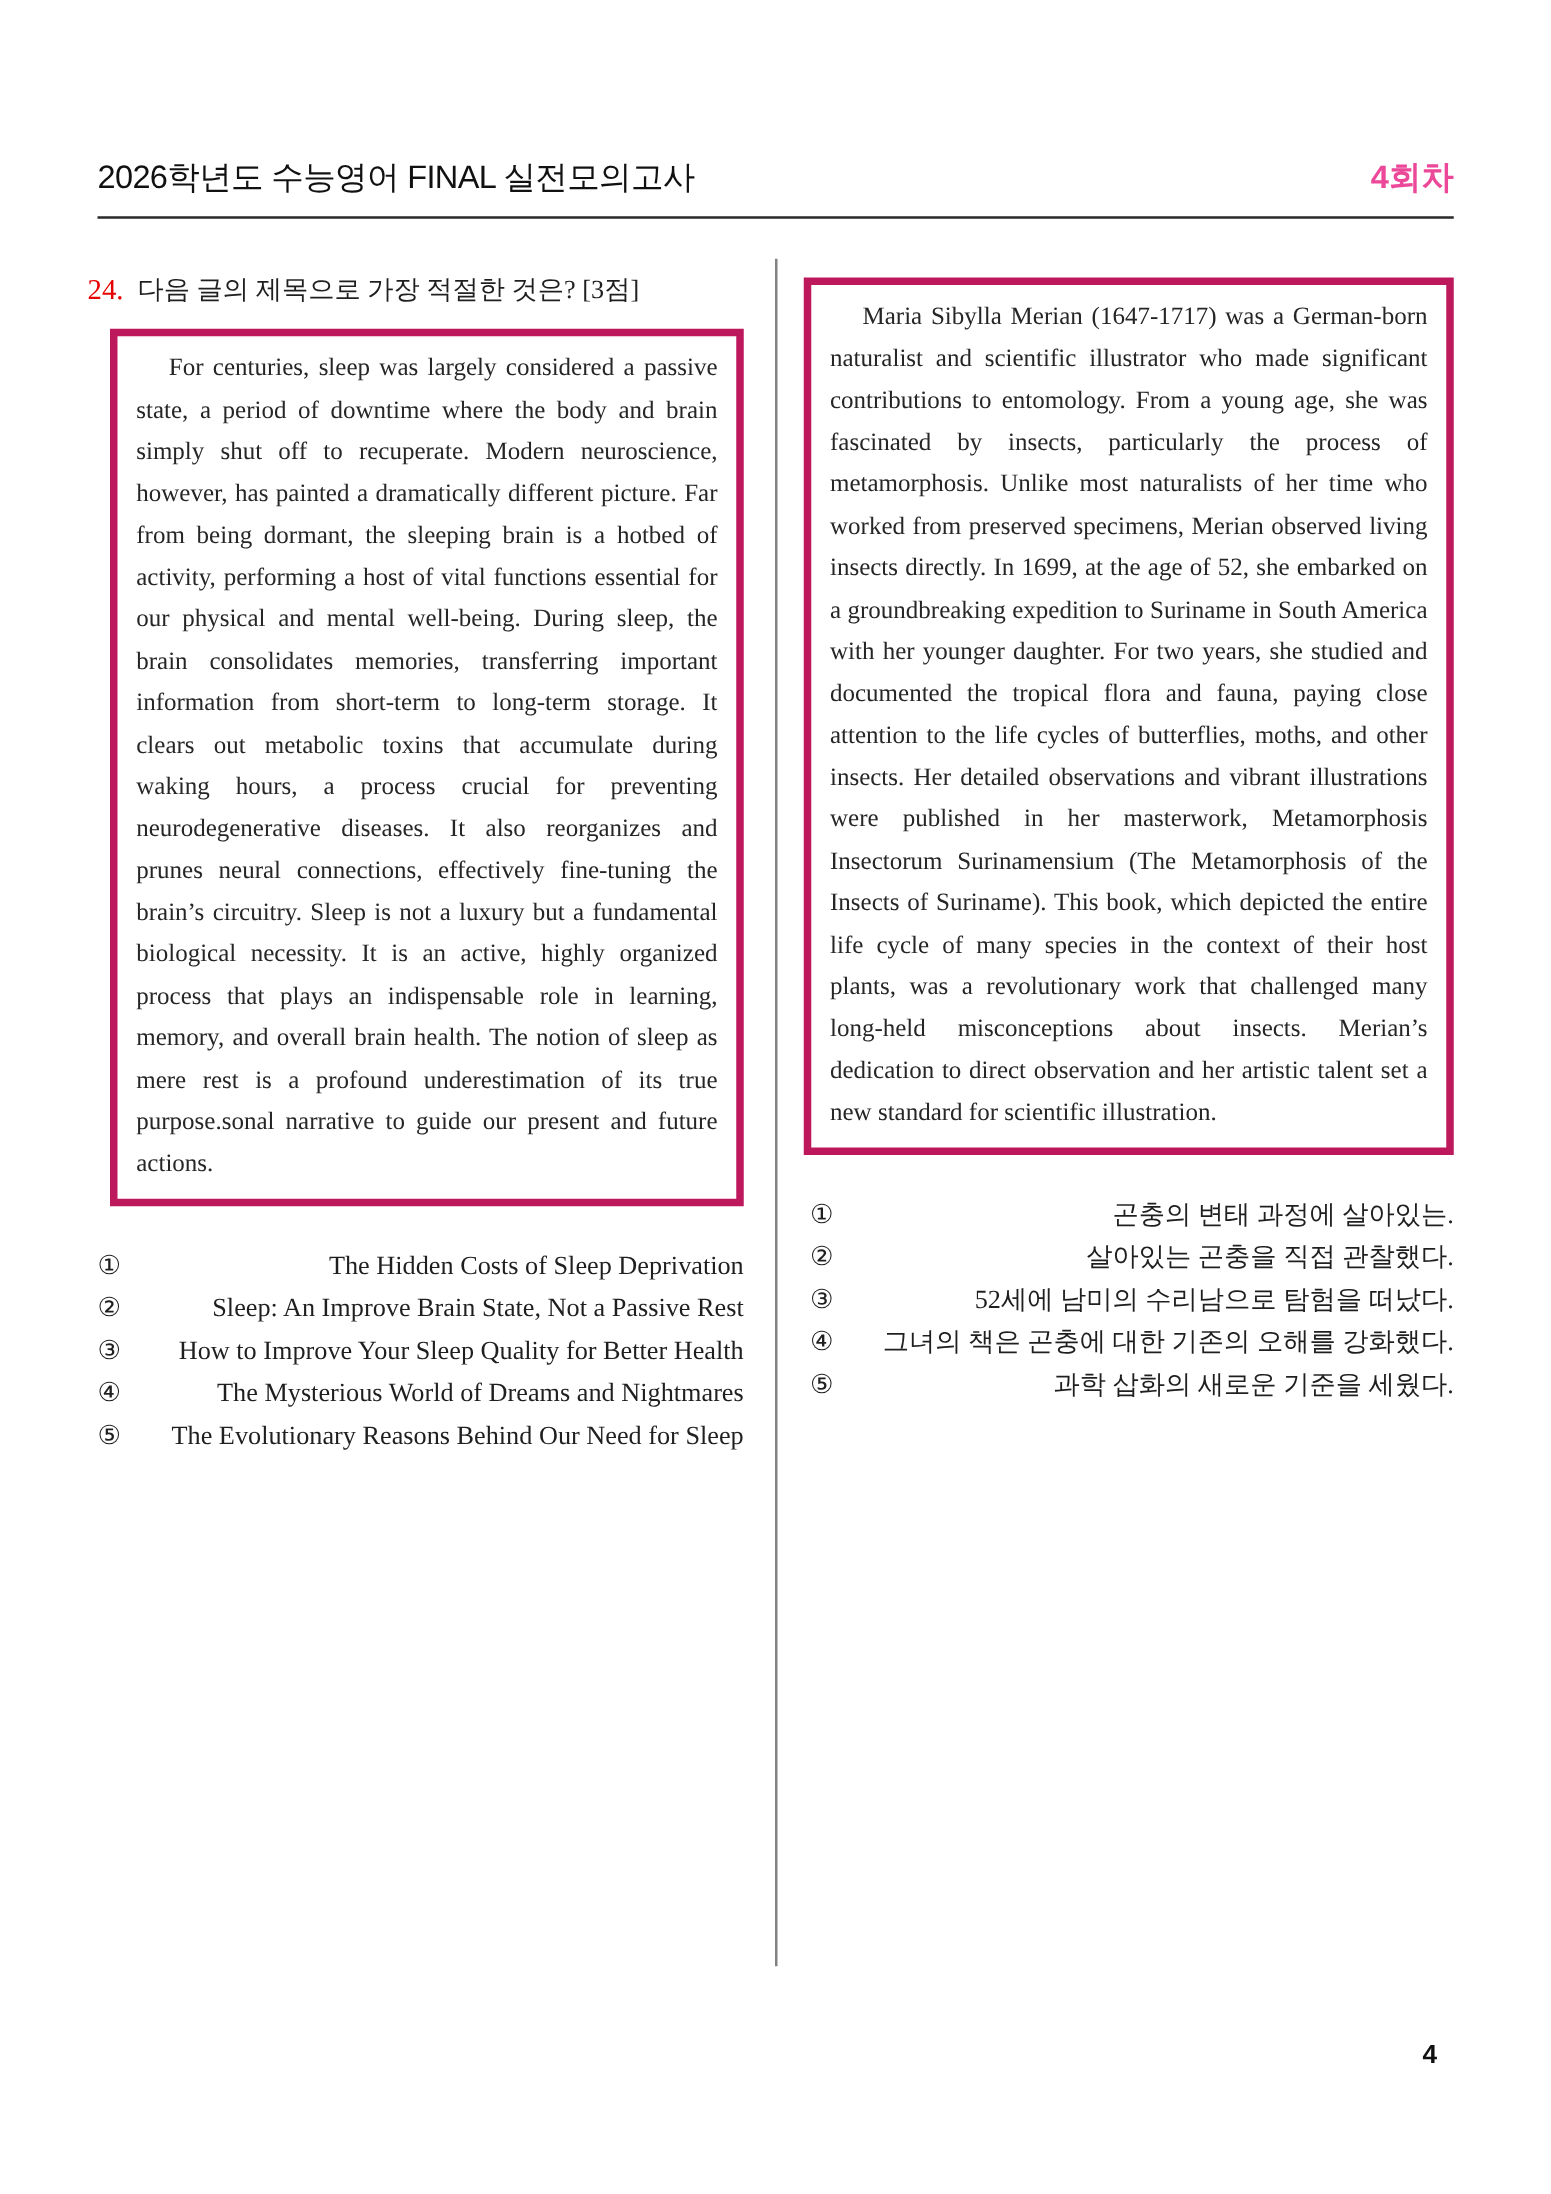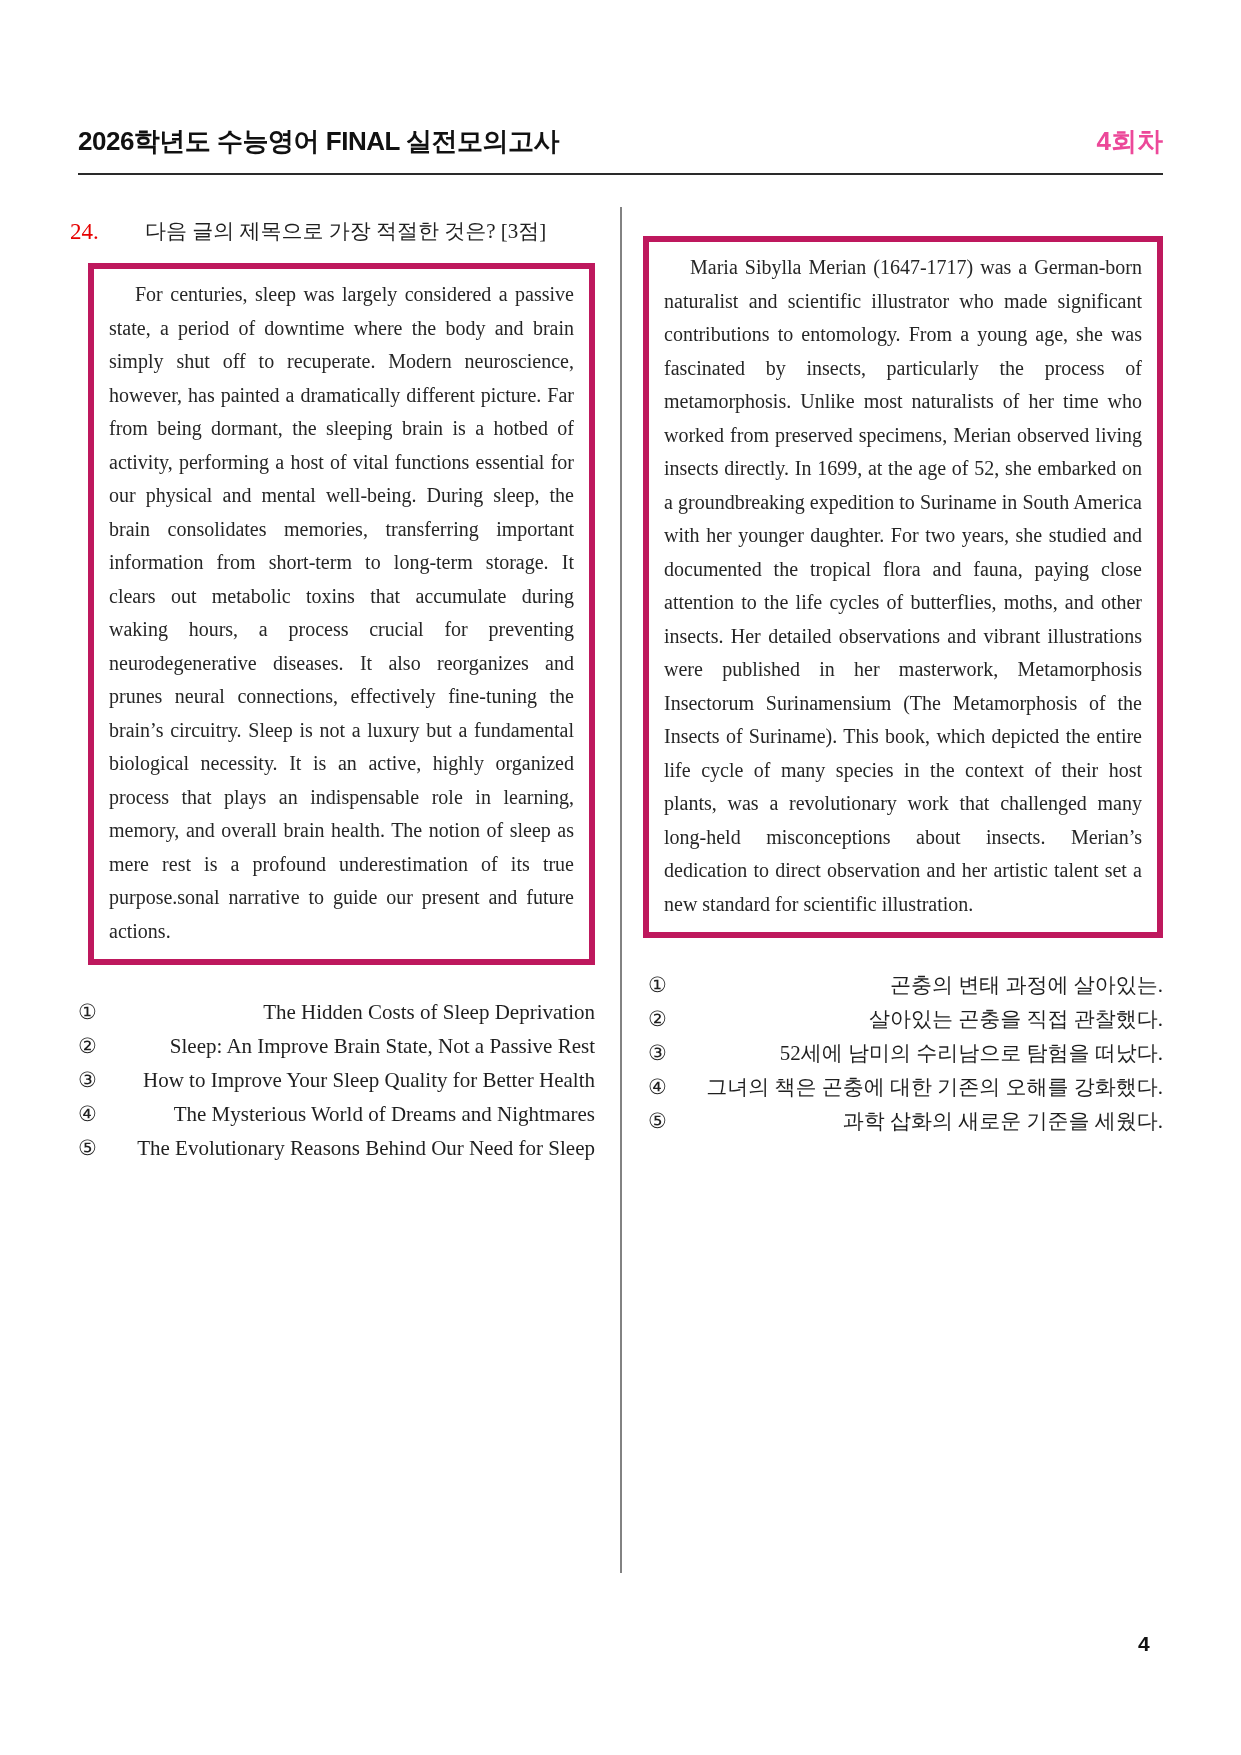--- a/index.html
+++ b/index.html
@@ -8,57 +8,57 @@
     width: 1241px; height: 1755px;
     background: #ffffff;
     font-family: "Liberation Serif", serif;
     color: #1f1f1f;
   }
   .page { position: relative; width: 1241px; height: 1755px; background: #ffffff; overflow: hidden; }
 
   .exam-title {
     position: absolute; left: 78px; top: 124px;
     font-family: "Liberation Sans", sans-serif;
-    font-weight: bold; font-size: 26px; letter-spacing: -0.5px;
+    font-weight: normal; font-size: 26px; letter-spacing: -0.5px;
     color: #111111;
   }
   .round-badge {
     position: absolute; right: 78px; top: 124px;
     font-family: "Liberation Sans", sans-serif;
     font-weight: bold; font-size: 26px; color: #ec4899;
   }
   .header-rule {
     position: absolute; left: 78px; top: 173px;
     width: 1085px; height: 2px; background: #2a2a2a;
   }
   .column-divider {
     position: absolute; left: 620px; top: 207px;
     width: 2px; height: 1366px; background: #828282;
   }
 
   .col { position: absolute; top: 213px; }
   .col-left  { left: 70px;  width: 525px; }
   .col-right { left: 640px; width: 523px; }
 
-  .prompt { display: flex; font-size: 21px; line-height: 37px; gap: 35px; }
+  .prompt { display: flex; font-size: 21px; line-height: 37px; }
   .qnum {
     flex: 0 0 40px; width: 40px;
     color: #e60000; font-size: 23px;
   }
   .qtext { flex: 1; text-align: justify; color: #1f1f1f; }
   .qtext .ul { text-decoration: underline; text-underline-offset: 4px; }
 
   .passage-box {
     border: 6px solid #be185d;
     margin-top: 13px;
     padding: 9px 15px 11px 15px;
     background: #ffffff;
   }
   .col-left  .passage-box { margin-left: 18px; }
-  .col-right .passage-box { margin-left: 3px; margin-top: 23px; }
+  .col-right .passage-box { margin-left: 3px; margin-top: 9px; }
   .passage {
     margin: 0;
     font-size: 20px; line-height: 33.5px;
     text-align: justify;
     text-indent: 26px;
     color: #262626;
   }
 
   .choices {
     list-style: none;

